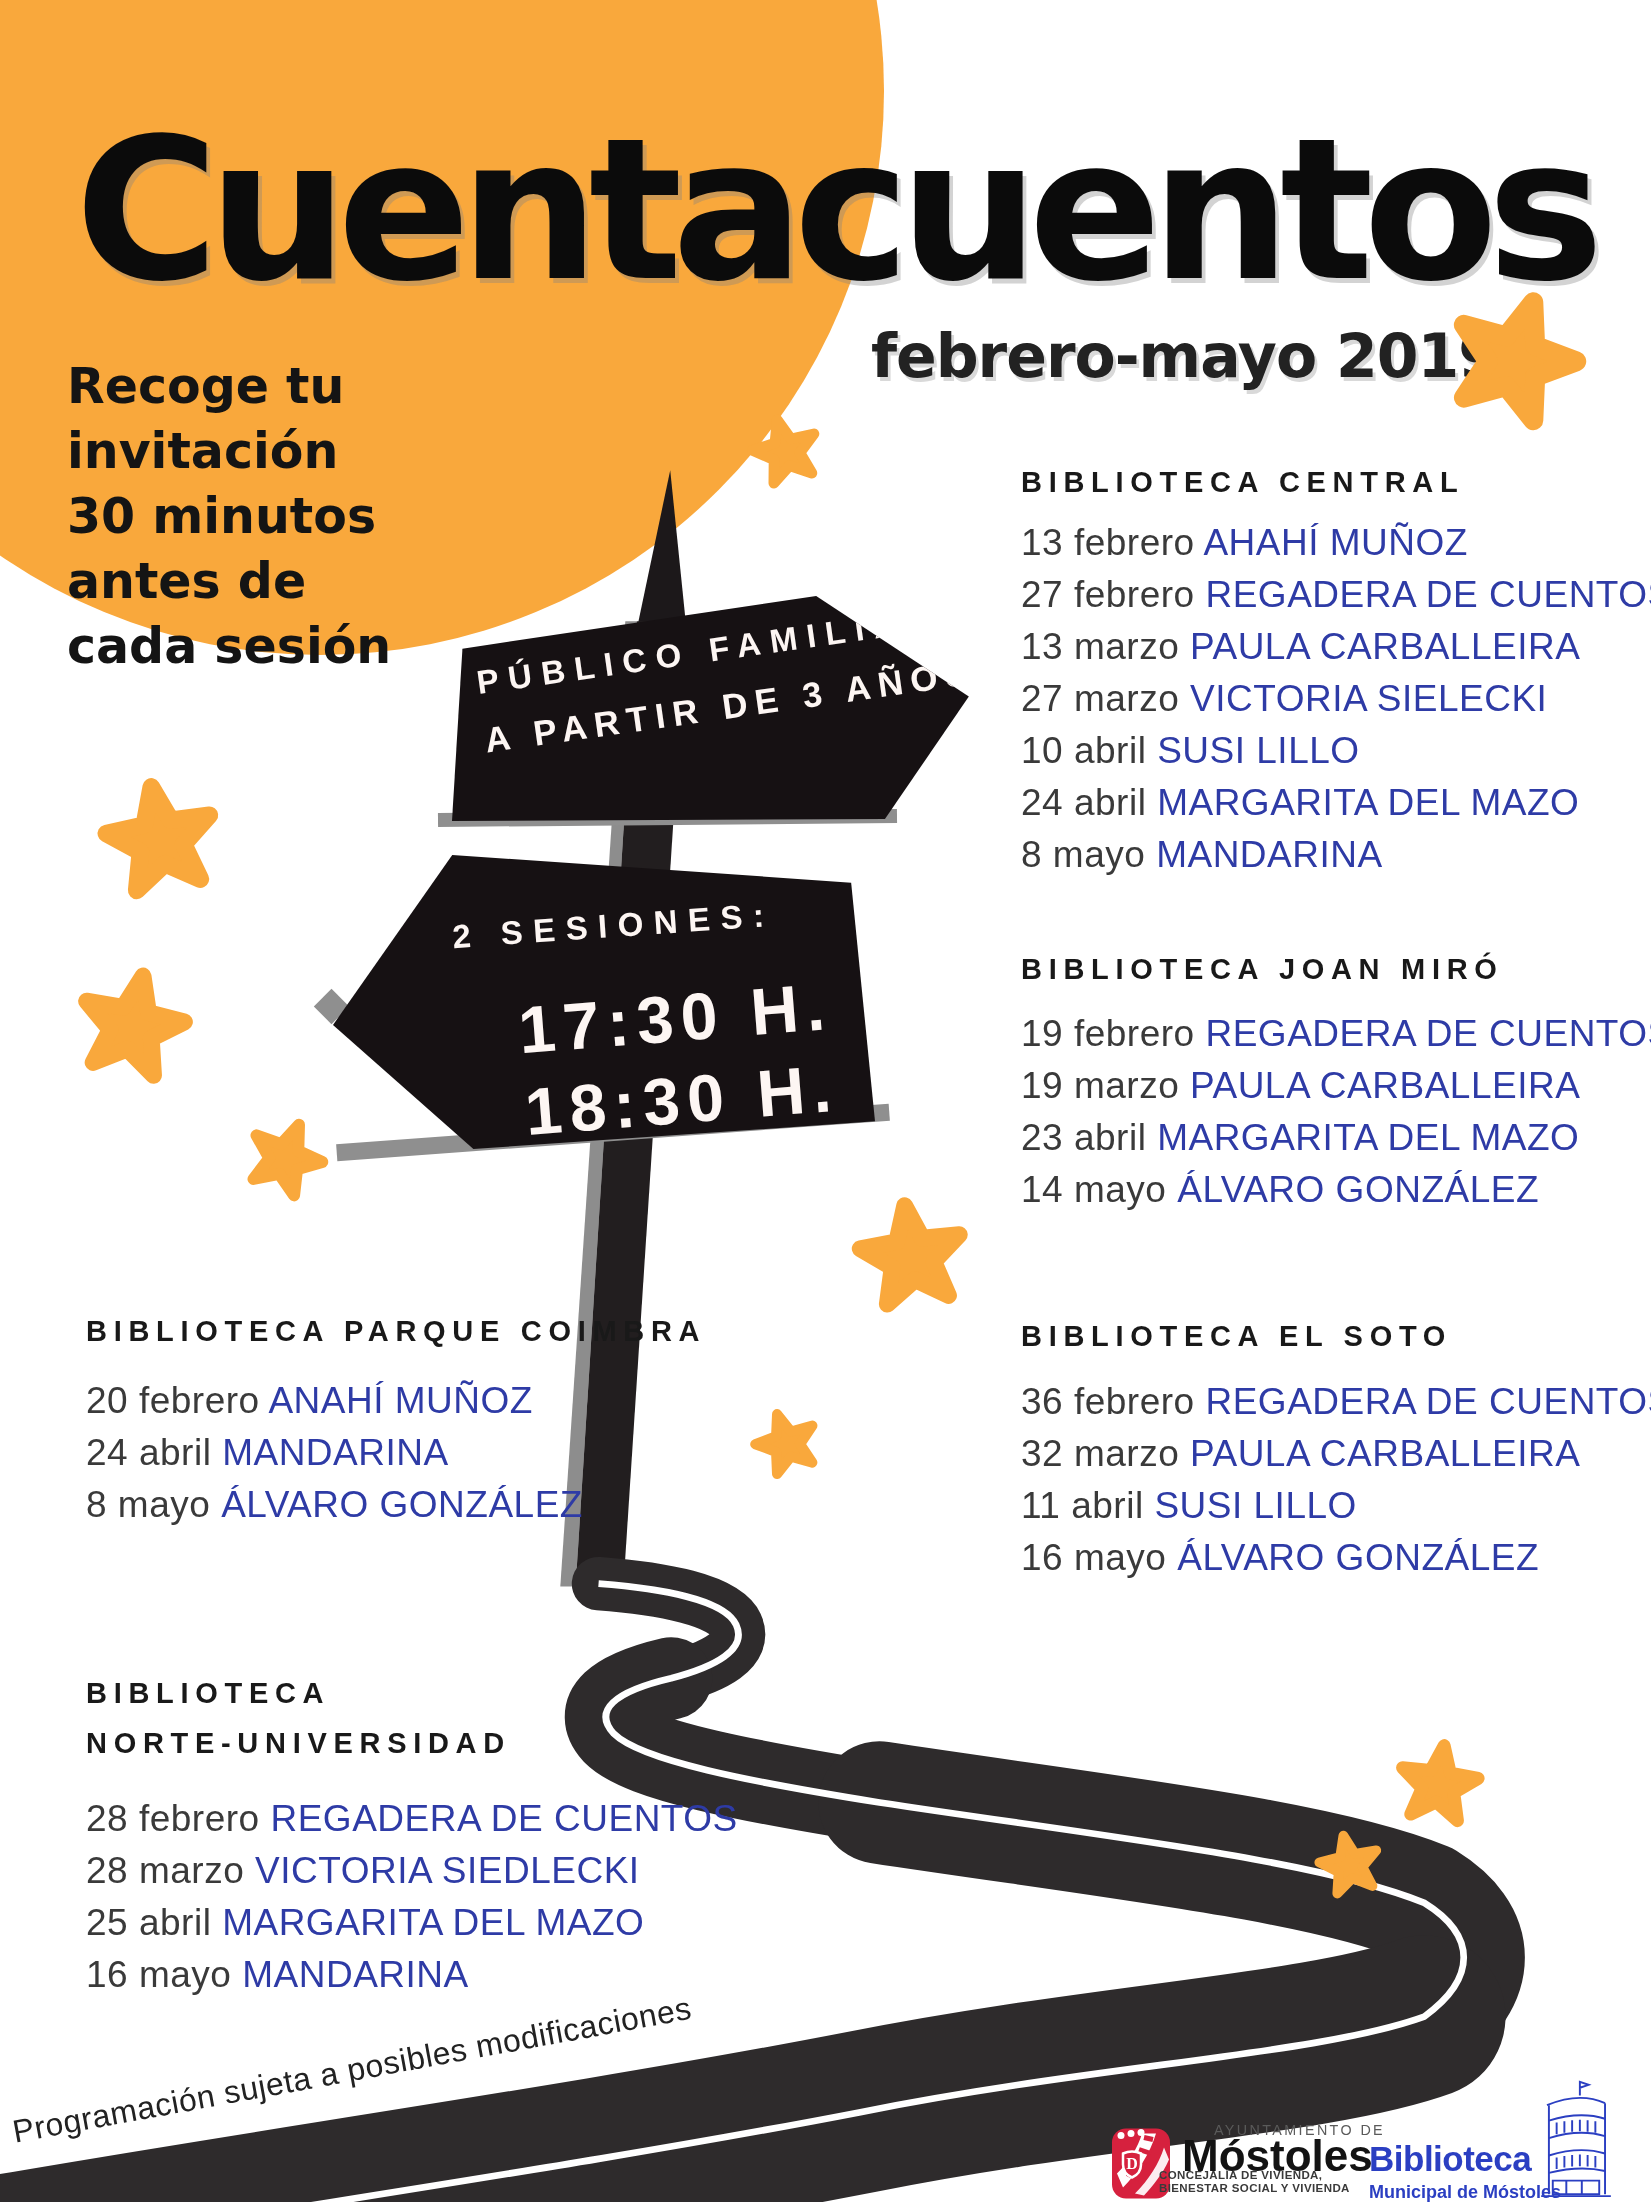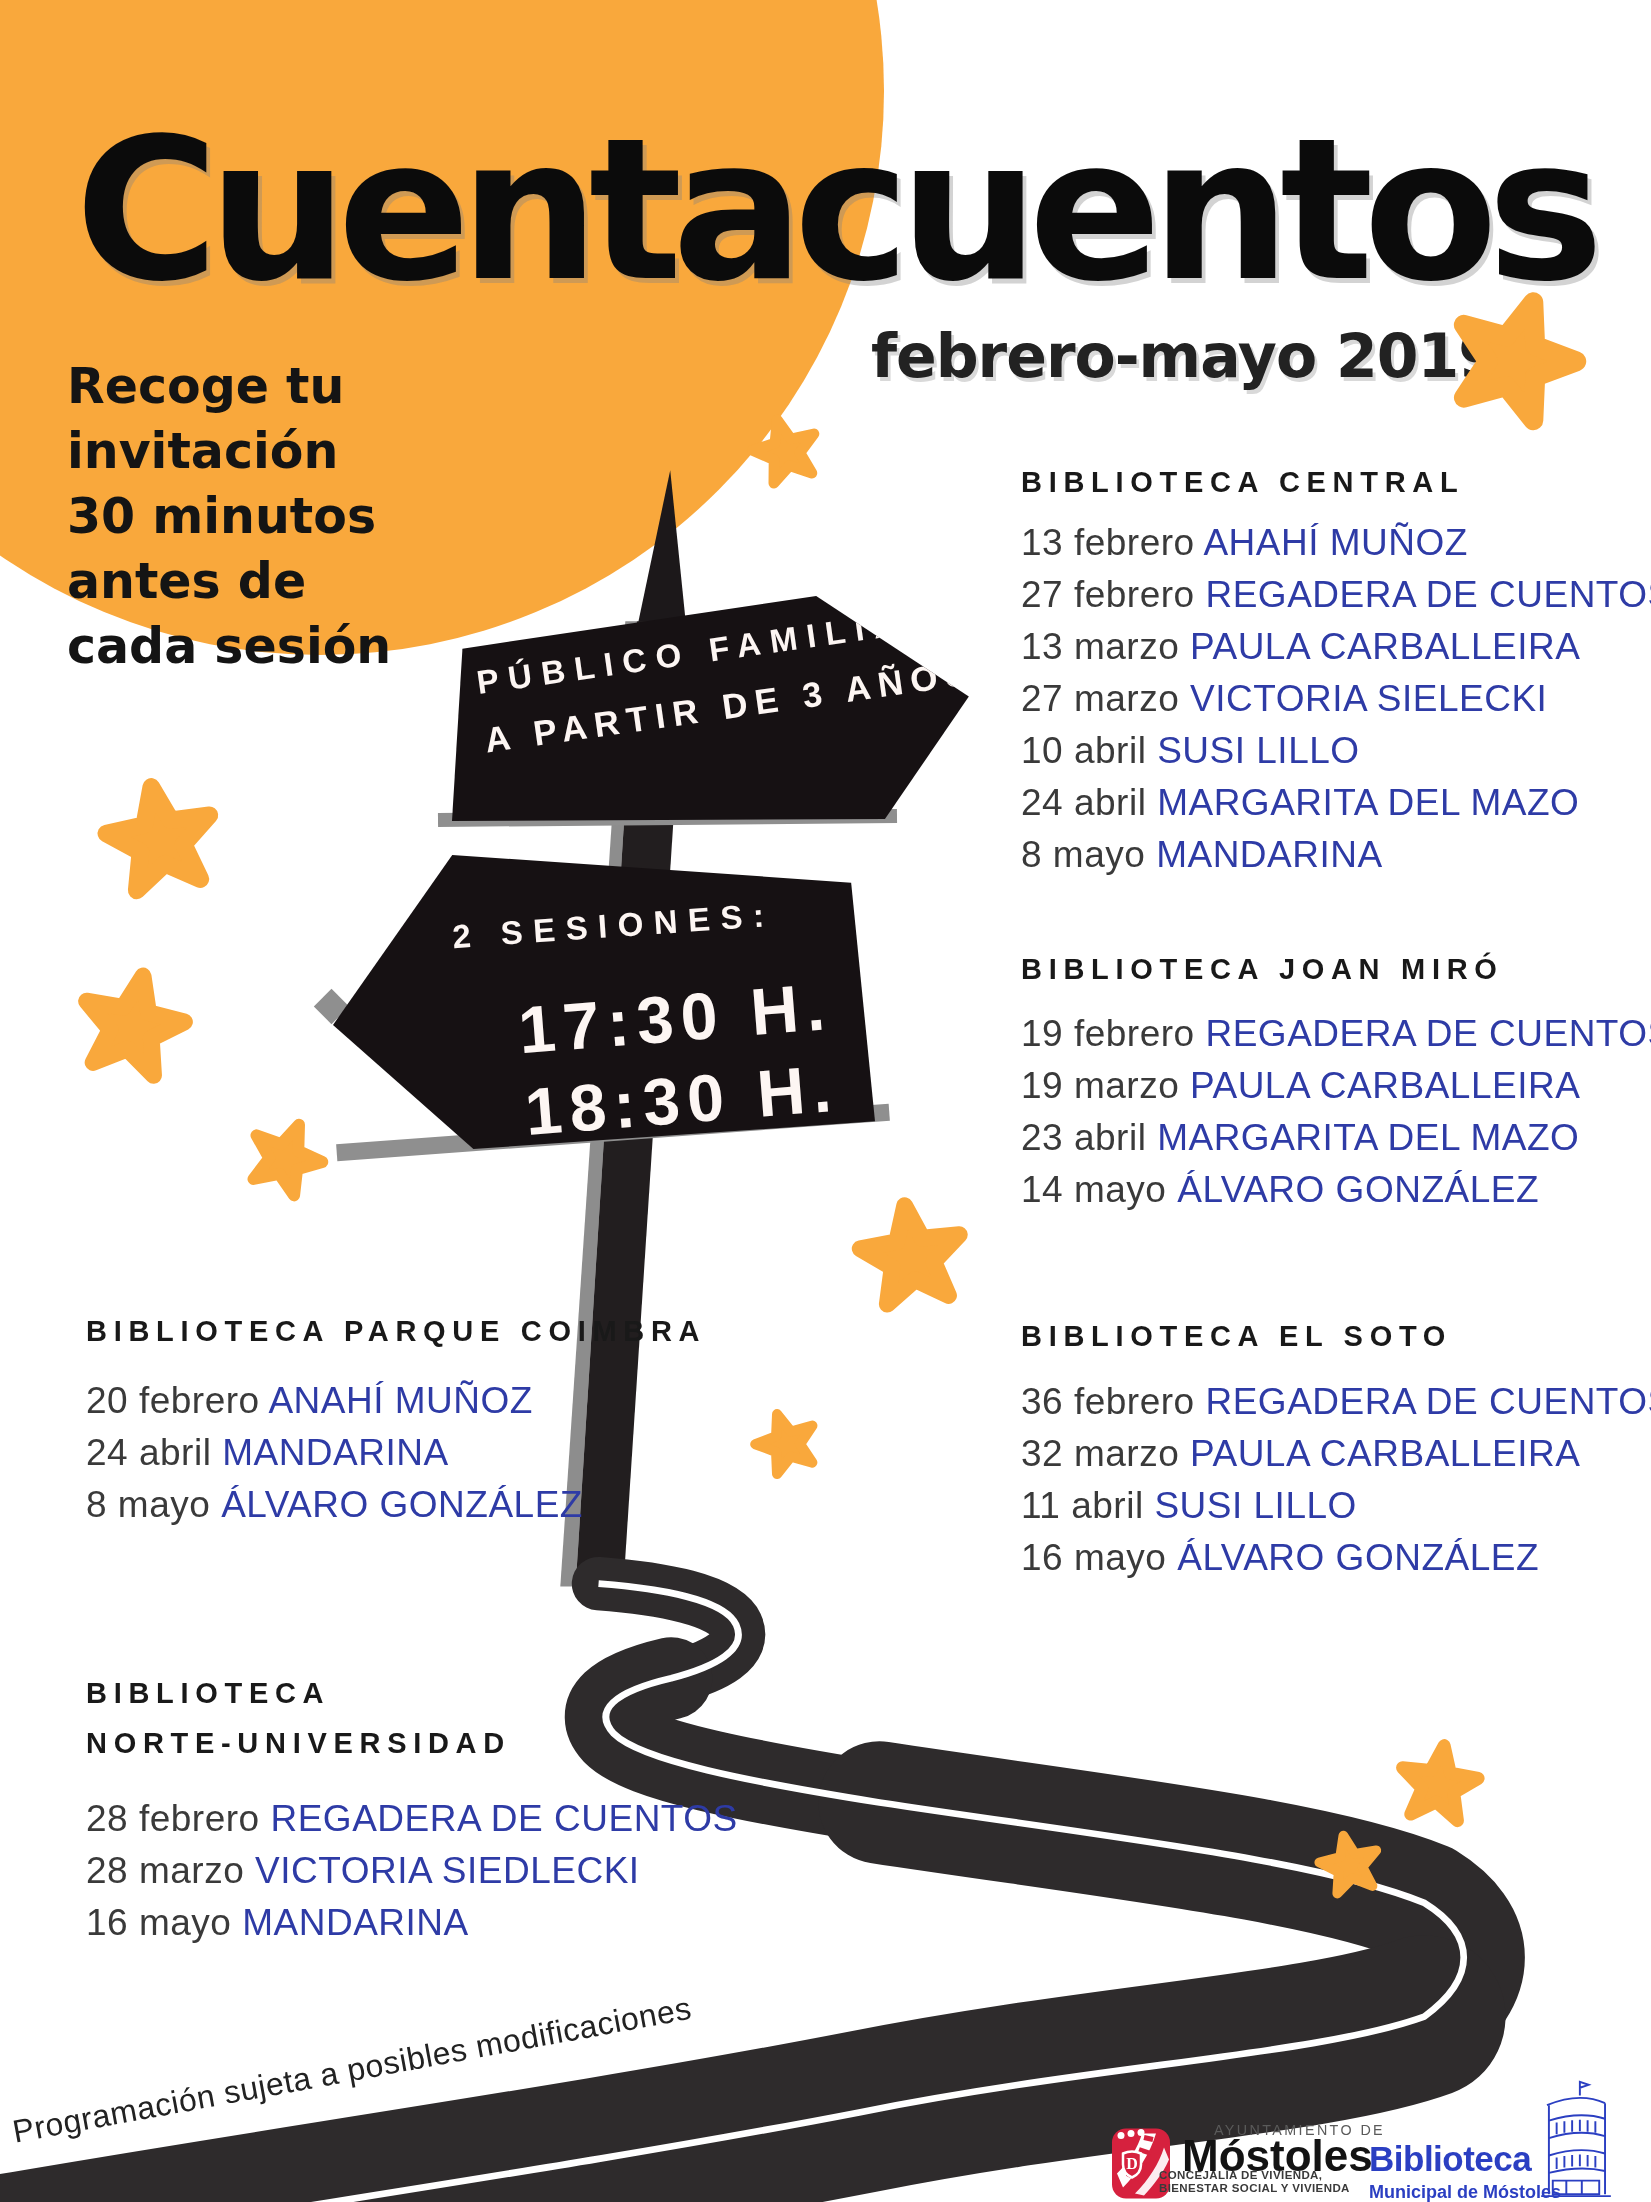--- a/index.html
+++ b/index.html
@@ -162,20 +162,21 @@
       <div class="ev"><span class="date">11 abril </span><span class="artist">SUSI LILLO</span></div>
       <div class="ev"><span class="date">16 mayo </span><span class="artist">ÁLVARO GONZÁLEZ</span></div>
     </div>
   </section>
 <section id="lib4" class="lib">
     <div class="lib-h">BIBLIOTECA</div>
     <div class="lib-h">NORTE-UNIVERSIDAD</div>
     <div class="ev-list">
       <div class="ev"><span class="date">28 febrero </span><span class="artist">REGADERA DE CUENTOS</span></div>
       <div class="ev"><span class="date">28 marzo </span><span class="artist">VICTORIA SIEDLECKI</span></div>
+      <div class="ev"><span class="date">25 abril </span><span class="artist">MARGARITA DEL MAZO</span></div>
       <div class="ev"><span class="date">16 mayo </span><span class="artist">MANDARINA</span></div>
     </div>
   </section>
 
 <div id="footer-note" class="abs">Programación sujeta a posibles modificaciones</div>
 
 <div id="logo-ayto" class="abs">
   <svg width="60" height="73" viewBox="0 0 60 72" style="position:absolute;left:0;top:7.6px;">
     <rect x="1" y="1" width="58" height="70" rx="14" fill="#D6213E"></rect>
     <path d="M6 46 C 18 34, 27 20, 31 6 L45 6 C 39 26, 26 46, 12 60 Z" fill="#ffffff"></path>

